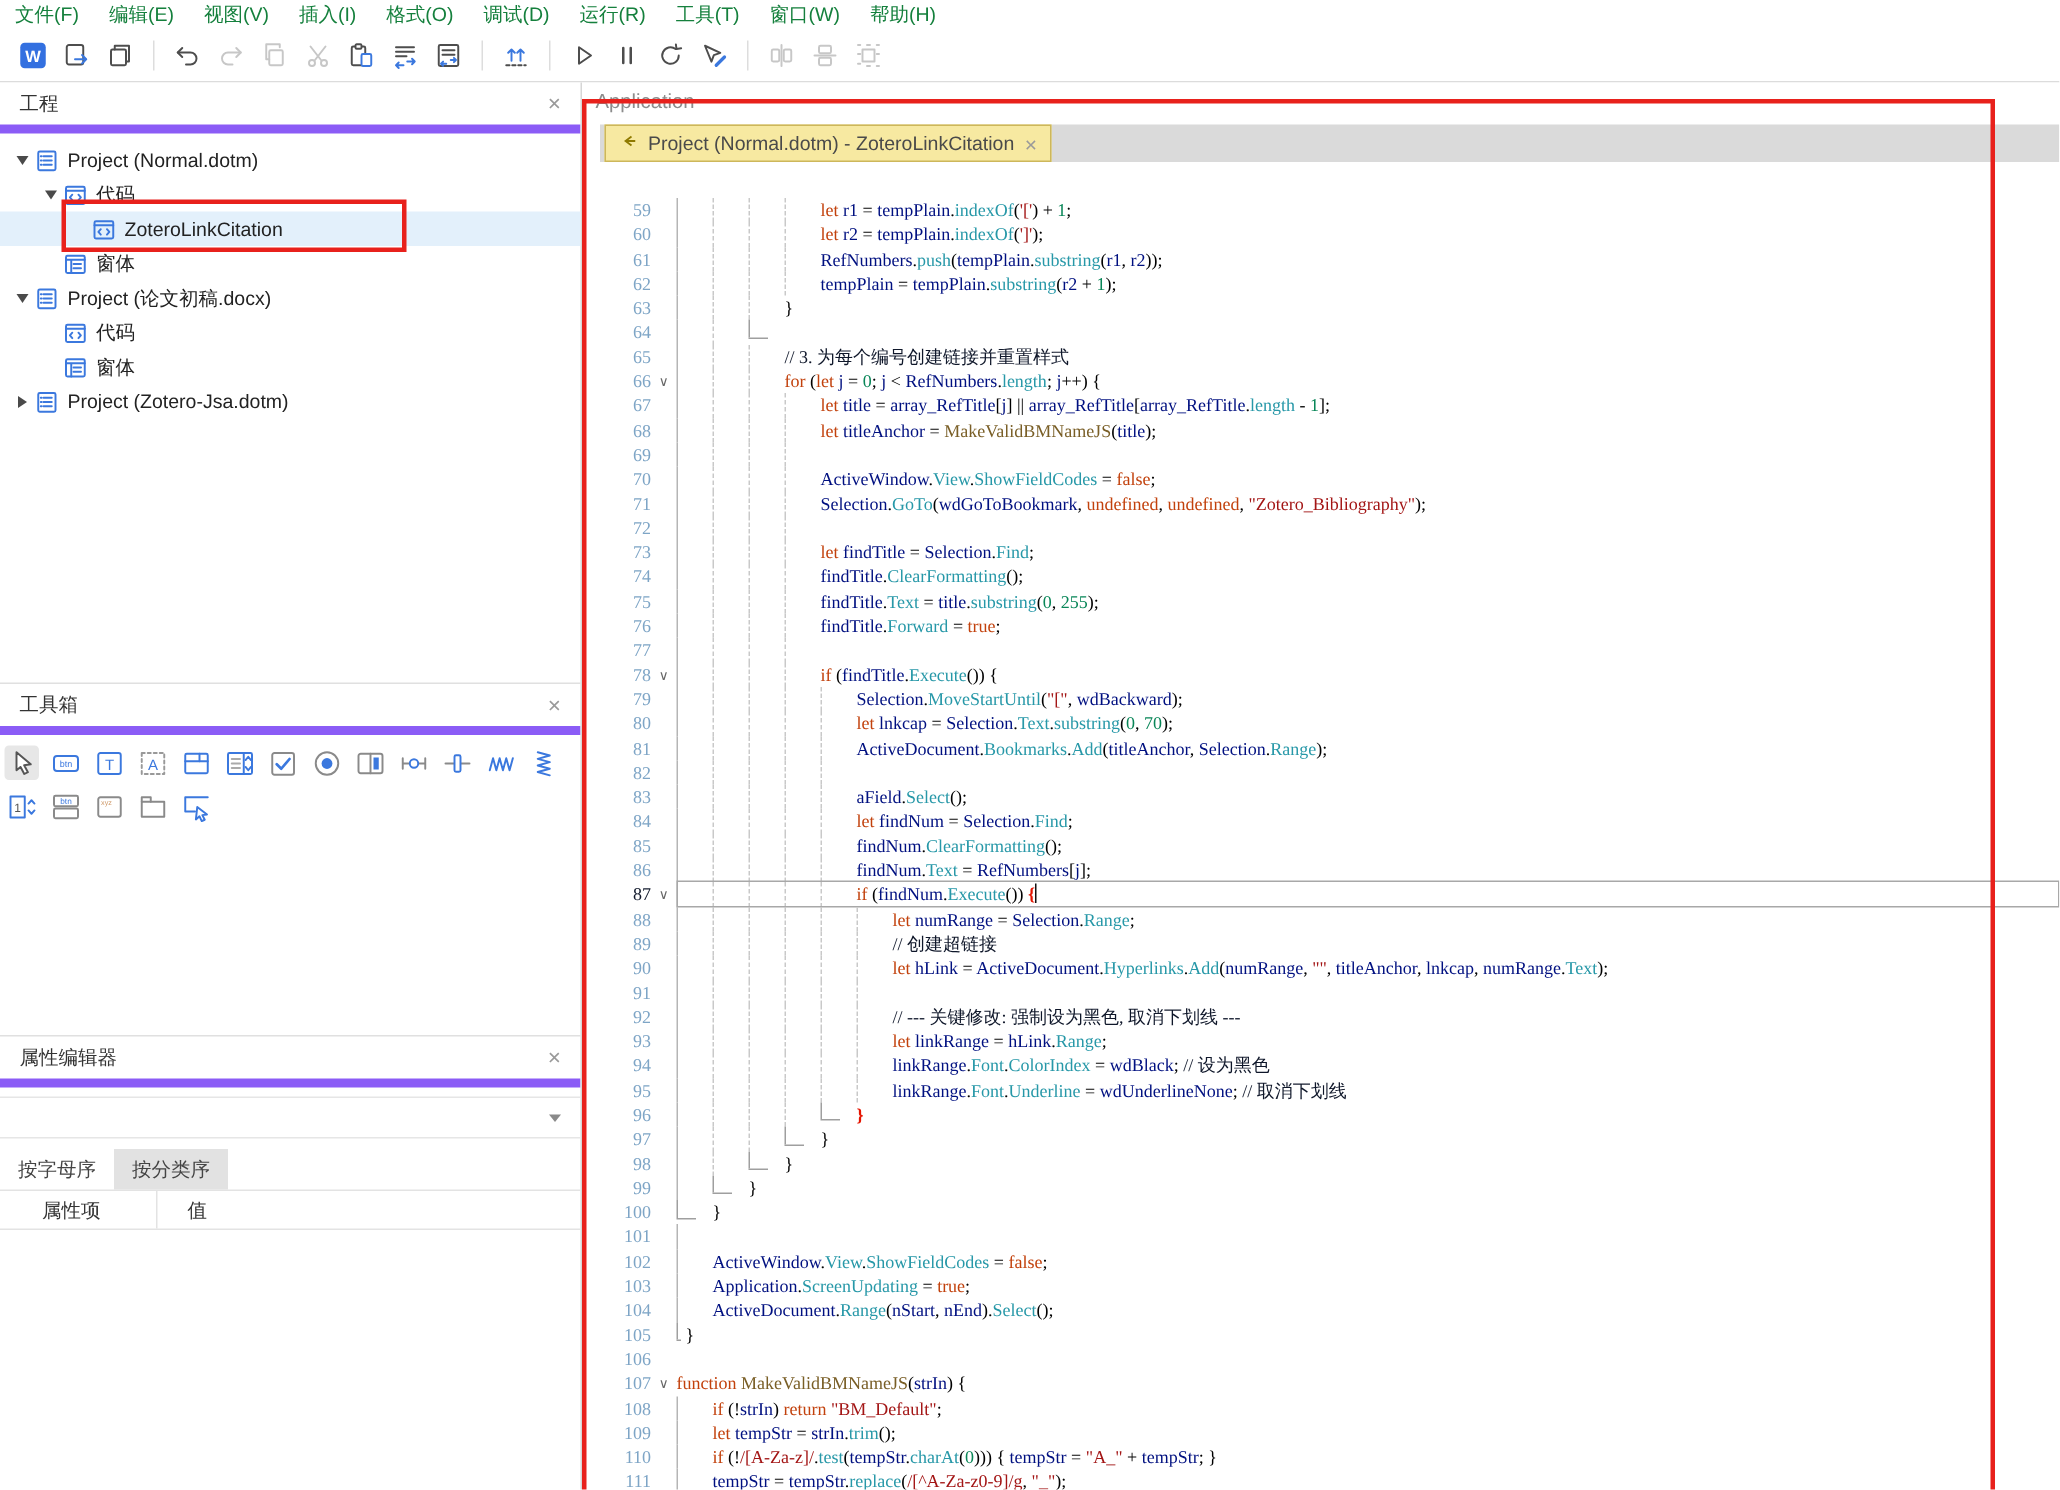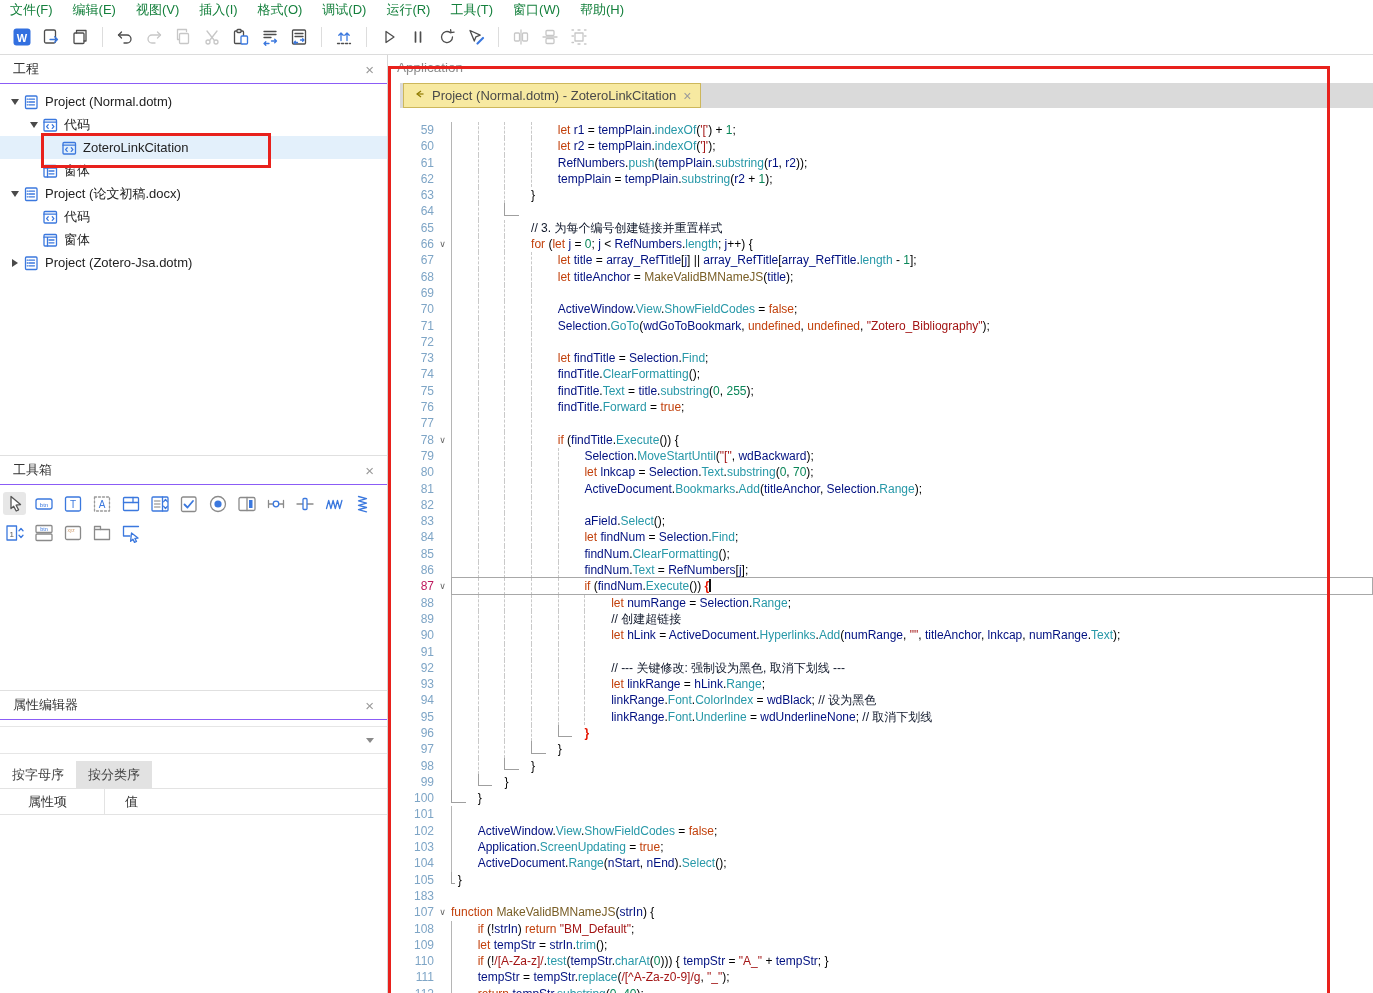--- a/index.html
+++ b/index.html
@@ -11,21 +11,21 @@
   .mi{padding:0 10px;cursor:default;}
 
   
   .toolbar{height:34px;display:flex;align-items:center;padding-left:9px;gap:3px;border-bottom:1px solid #dcdcdc;}
   .tbtn{width:26px;height:26px;display:flex;align-items:center;justify-content:center;border-radius:3px;}
   .tsep{width:1px;height:20px;background:#ddd;margin:0 6px;flex:none;}
 
   
   .main{display:flex;height:939px;}
   .leftcol{width:387px;flex:none;border-right:1px solid #d6d6d6;display:flex;flex-direction:column;background:#fff;}
-  .panel header{height:28px;flex:none;display:flex;align-items:center;justify-content:space-between;padding:0 13px;font-size:13px;color:#333;border-bottom:1px solid #8b5cf6;}
+  .panel header{height:28px;flex:none;display:flex;align-items:center;justify-content:space-between;padding:0 13px;font-size:13px;color:#333;border-bottom:6px solid #8b5cf6;}
   .panel .x{color:#9a9a9a;font-size:15px;line-height:1;cursor:default;}
   .panel-project{height:400px;border-bottom:1px solid #e0e0e0;overflow:hidden;}
   .panel-toolbox{height:234px;border-bottom:1px solid #e0e0e0;overflow:hidden;}
   .panel-props{flex:1;overflow:hidden;}
 
   
   .tree{padding-top:6px;}
   .trow{height:23px;display:flex;align-items:center;font-size:13px;color:#222;white-space:nowrap;}
   .trow.sel{background:#E3F0FB;}
   .exp{width:14px;flex:none;display:flex;align-items:center;justify-content:center;}
@@ -49,33 +49,33 @@
   .pc1{width:105px;box-sizing:border-box;padding-left:28px;border-right:1px solid #e3e3e3;display:flex;align-items:center;}
   .pc2{padding-left:20px;display:flex;align-items:center;}
 
   
   .editorcol{flex:1;position:relative;background:#fff;overflow:hidden;}
   .app-label{position:absolute;top:5px;left:9px;font-size:13.5px;color:#8c8c8c;}
   .tabbar{position:absolute;top:28px;left:12px;right:0;height:25px;background:#DADADA;display:flex;align-items:stretch;}
   .tab{margin-left:3px;background:#F7E9A1;border:1px solid #CDB75B;box-sizing:border-box;display:inline-flex;align-items:center;padding:0 9px;gap:7px;font-size:13px;color:#4a4a4a;}
   .tab .x{color:#9a9a9a;font-size:14px;}
 
-  .code{position:absolute;top:53px;left:0;right:0;bottom:0;padding-top:14px;font-family:Liberation Sans, sans-serif;font-size:12px;line-height:16.3px;}
+  .code{position:absolute;top:53px;left:0;right:0;bottom:0;padding-top:24px;font-family:Liberation Serif, serif;font-size:12px;line-height:16.3px;}
   .cl{height:16.3px;display:flex;position:relative;}
   .ln{width:46px;flex:none;text-align:right;color:#7EA5C6;}
   .fold{width:17px;flex:none;text-align:center;color:#666;font-size:9px;line-height:16.3px;}
   .cbody{display:flex;white-space:pre;}
   .gd{width:4ch;flex:none;border-left:1px dashed #c9c9c9;height:100%;box-sizing:border-box;}
   .gd.first{border-left:1px solid #b5b5b5;}
   .gd.cor{border-left:none;position:relative;}
   .gd.cor::before{content:"";position:absolute;left:0;top:0;height:70%;border-left:1px solid #9f9f9f;}
   .gd.cor::after{content:"";position:absolute;left:0;top:70%;width:55%;border-top:1px solid #9f9f9f;}
   .gd.sm{width:1ch;}
   .txt{white-space:pre;}
-  .cl.cur .ln{color:#be185d;}
+  .cl.cur .ln{color:#0f172a;}
   .cl.cur::after{content:"";position:absolute;left:63px;right:0;top:-1px;bottom:0;border:1px solid #a8a8a8;pointer-events:none;}
   .caret{display:inline-block;width:1.4px;background:#111;height:13px;vertical-align:-2px;}
   .tk-k{color:#c2410c;} .tk-v{color:#001080;} .tk-m{color:#2798A8;}
   .tk-s{color:#A31515;} .tk-n{color:#098658;} .tk-c{color:#0f172a;}
   .tk-f{color:#795E26;} .tk-p{color:#000;}   .tk-r{color:#E51400;font-weight:bold;}
 
   
   .anno{position:absolute;border:3px solid #E8211C;pointer-events:none;z-index:40;}
   .anno-tree{left:41px;top:133px;width:224px;height:29px;}
   .anno-editor{left:388px;top:66px;width:936px;height:960px;}
@@ -704,21 +704,21 @@
             <span class="ln">104</span>
             <span class="fold"></span>
             <span class="cbody"><span class="gd first"></span><span class="txt"><span class="tk-v">ActiveDocument</span><span class="tk-p">.</span><span class="tk-m">Range</span><span class="tk-p">(</span><span class="tk-v">nStart</span><span class="tk-p">, </span><span class="tk-v">nEnd</span><span class="tk-p">).</span><span class="tk-m">Select</span><span class="tk-p">();</span></span></span>
           </div>
           <div class="cl">
             <span class="ln">105</span>
             <span class="fold"></span>
             <span class="cbody"><span class="gd first cor sm"></span><span class="txt"><span class="tk-p">}</span></span></span>
           </div>
           <div class="cl">
-            <span class="ln">183</span>
+            <span class="ln">106</span>
             <span class="fold"></span>
             <span class="cbody"><span class="txt"></span></span>
           </div>
           <div class="cl">
             <span class="ln">107</span>
             <span class="fold">∨</span>
             <span class="cbody"><span class="txt"><span class="tk-k">function</span><span class="tk-p"> </span><span class="tk-f">MakeValidBMNameJS</span><span class="tk-p">(</span><span class="tk-v">strIn</span><span class="tk-p">) {</span></span></span>
           </div>
           <div class="cl">
             <span class="ln">108</span>

